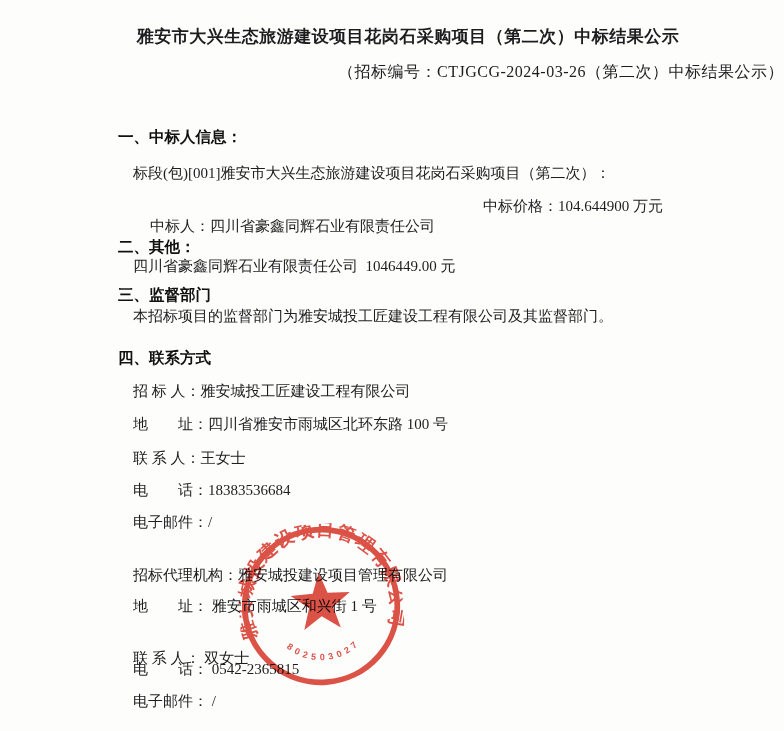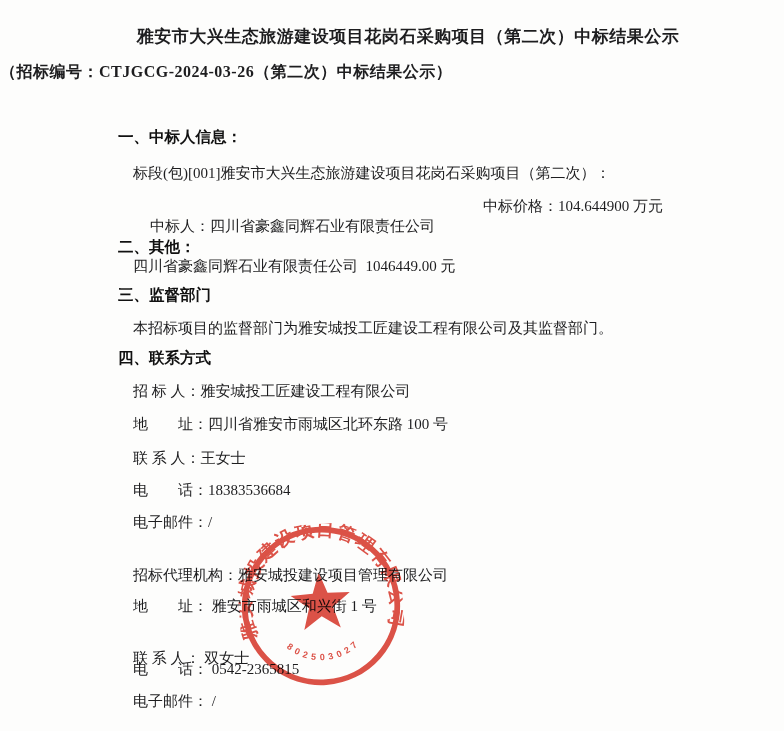--- a/index.html
+++ b/index.html
@@ -27,23 +27,23 @@
     right: 0;
     text-align: center;
     font-size: 17px;
     font-weight: 700;
     letter-spacing: 0.5px;
     padding-left: 32px;
   }
   .subtitle {
     left: 0;
     right: 0;
-    text-align: left;
+    text-align: right;
     font-size: 16px;
-    font-weight: 700;
+    font-weight: 400;
     letter-spacing: 0.5px;
   }
   .section-heading {
     left: 118px;
     font-family: Liberation Sans, sans-serif;
     font-weight: 700;
     font-size: 15.5px;
     color: #111;
   }
   .body-line { left: 133px; }
@@ -72,21 +72,21 @@
   <div class="line body-line" style="top:163px">标段(包)[001]雅安市大兴生态旅游建设项目花岗石采购项目（第二次）：</div>
   <div class="line" style="top:196px; left:0; width:784px">
     <span style="position:absolute; left:150px; white-space:pre"><span>中标人：</span><span>四川省豪鑫同辉石业有限责任公司</span></span>
     <span class="price-label"><span>中标价格：</span><span>104.644900 万元</span></span>
   </div>
 
   <div class="line section-heading" style="top:237px">二、其他：</div>
   <div class="line body-line" style="top:256px">四川省豪鑫同辉石业有限责任公司  1046449.00 元</div>
 
   <div class="line section-heading" style="top:285px">三、监督部门</div>
-  <div class="line body-line" style="top:318px">本招标项目的监督部门为雅安城投工匠建设工程有限公司及其监督部门。</div>
+  <div class="line body-line" style="top:306px">本招标项目的监督部门为雅安城投工匠建设工程有限公司及其监督部门。</div>
 
   <div class="line section-heading" style="top:348px">四、联系方式</div>
 
   <div class="line body-line contact-row" style="top:381px"><span class="lbl">招 标 人：</span><span>雅安城投工匠建设工程有限公司</span></div>
   <div class="line body-line contact-row" style="top:414px"><span class="lbl">地　　址：</span><span>四川省雅安市雨城区北环东路 100 号</span></div>
   <div class="line body-line contact-row" style="top:448px"><span class="lbl">联 系 人：</span><span>王女士</span></div>
   <div class="line body-line contact-row" style="top:480px"><span class="lbl">电　　话：</span><span>18383536684</span></div>
   <div class="line body-line contact-row" style="top:512px"><span class="lbl">电子邮件：</span><span>/</span></div>
 
   <div class="line body-line contact-row" style="top:565px"><span class="lbl">招标代理机构：</span><span>雅安城投建设项目管理有限公司</span></div>

